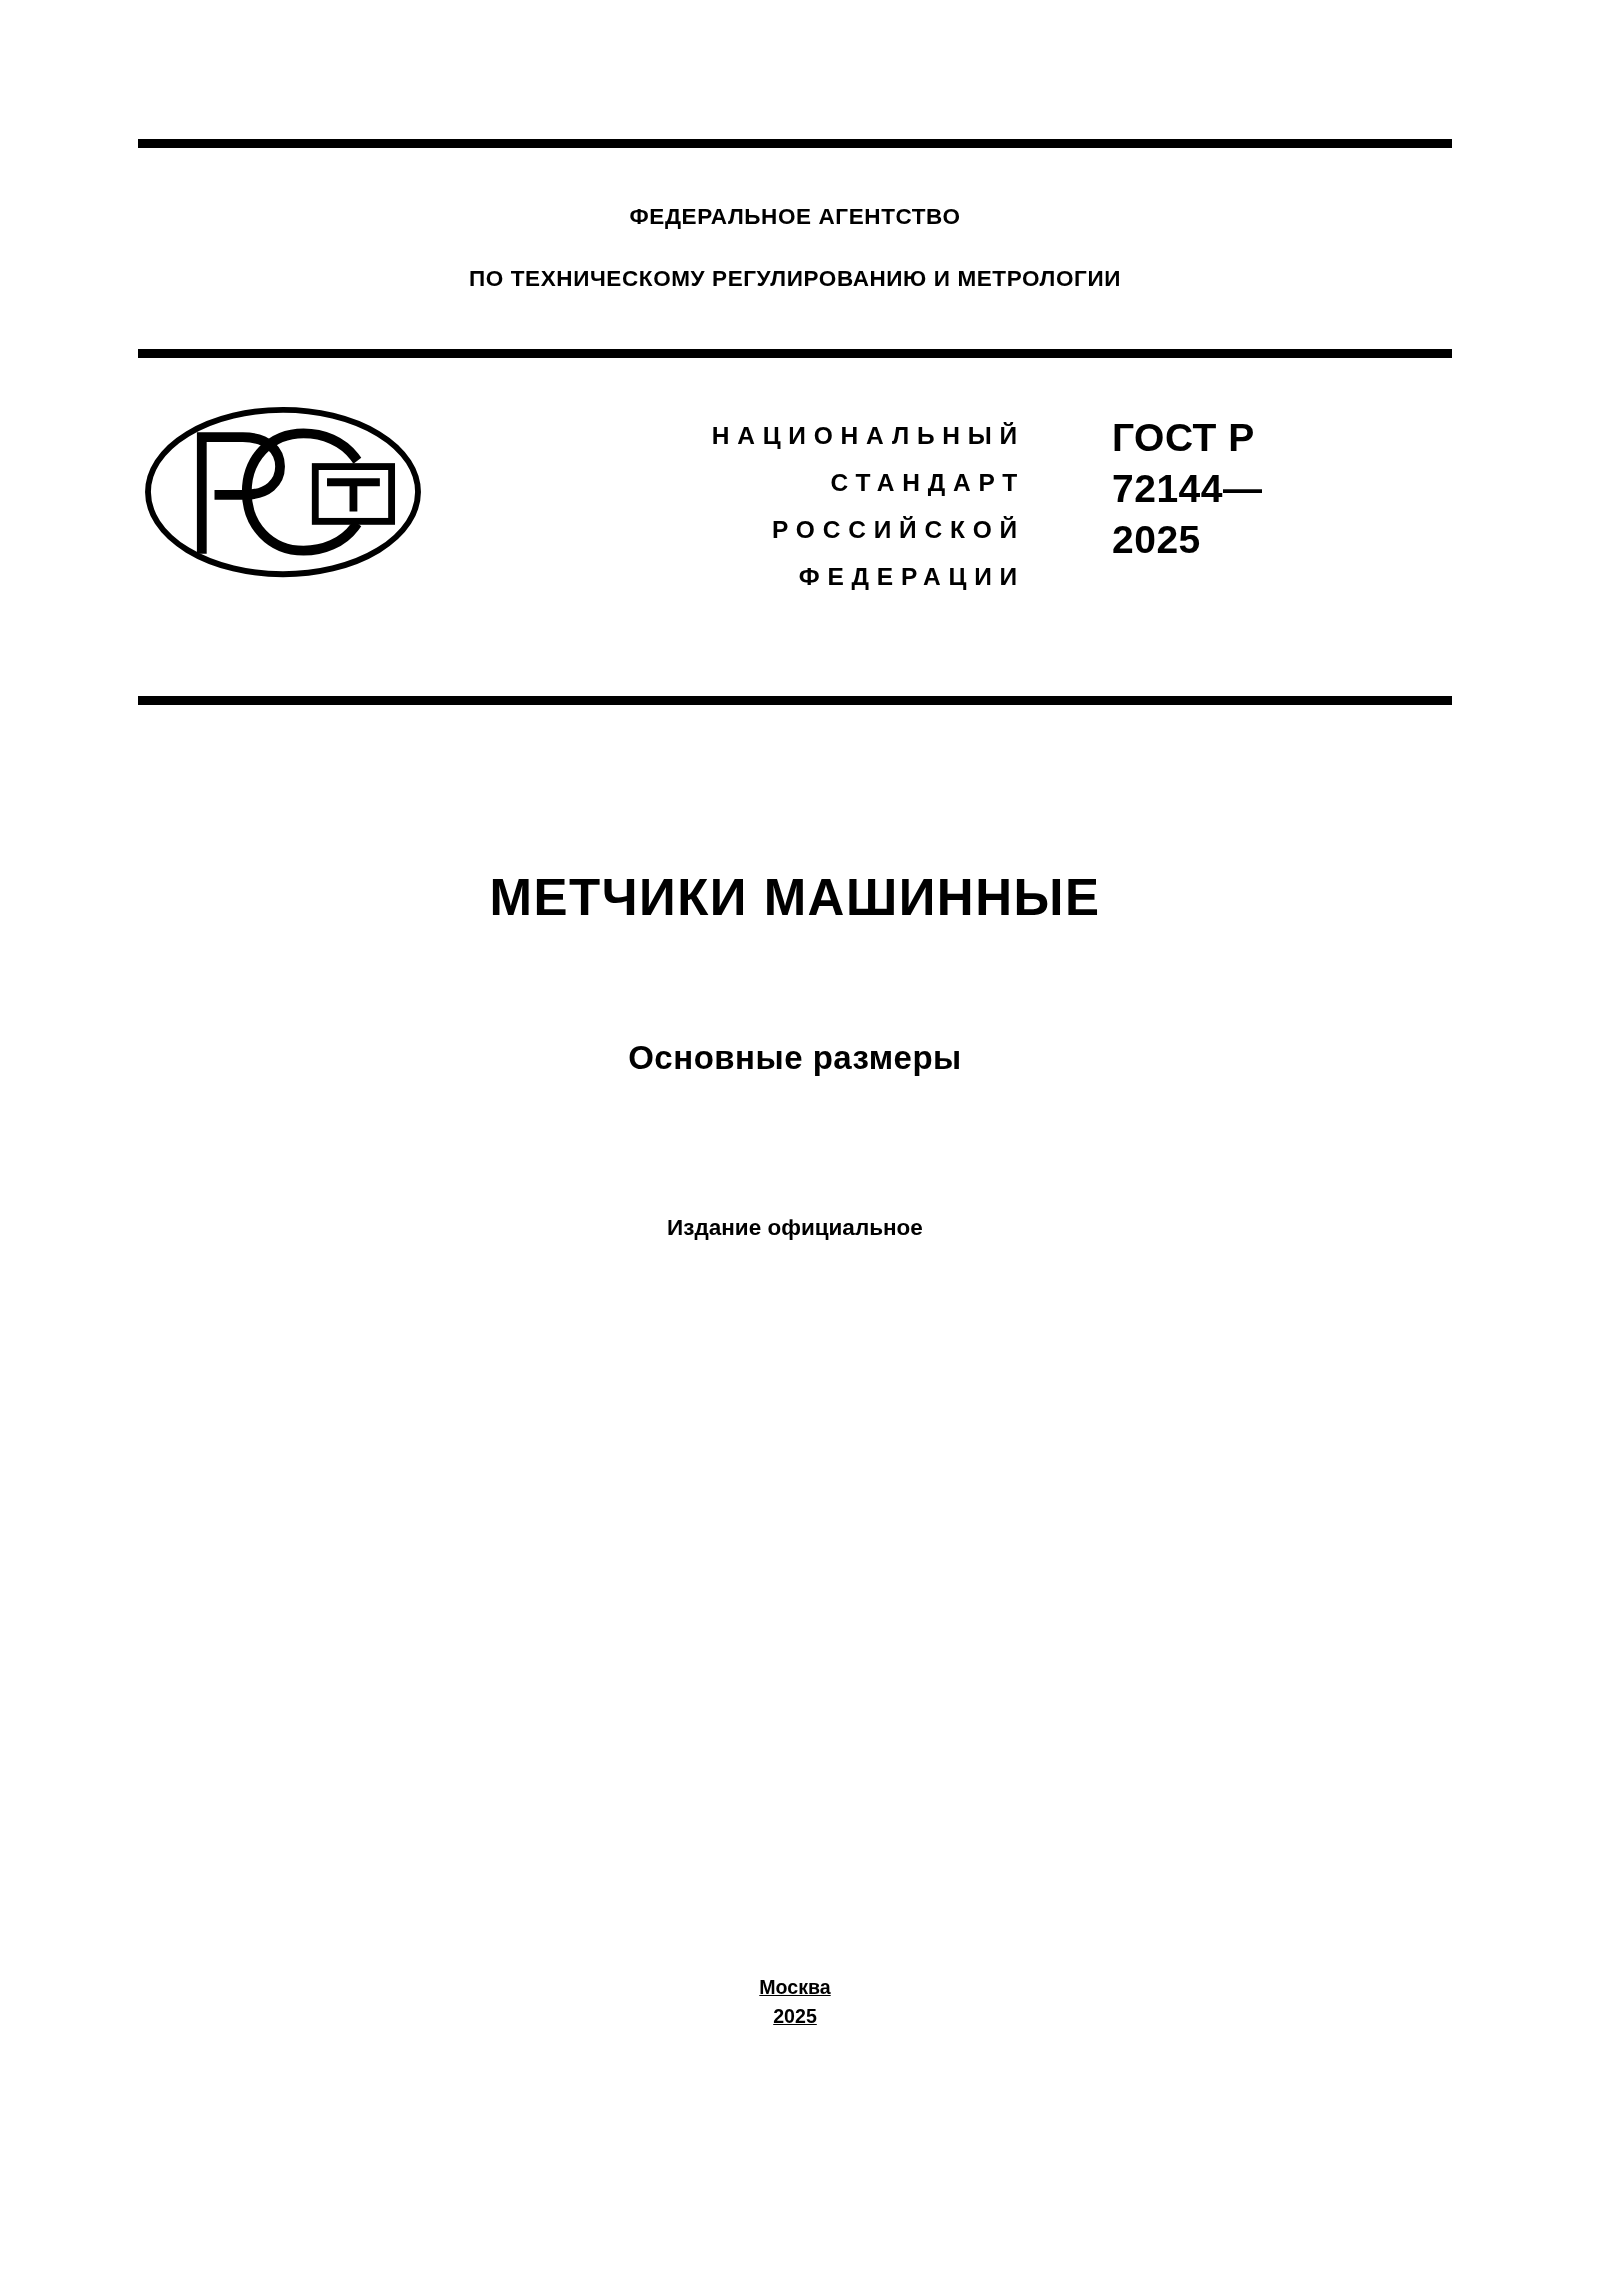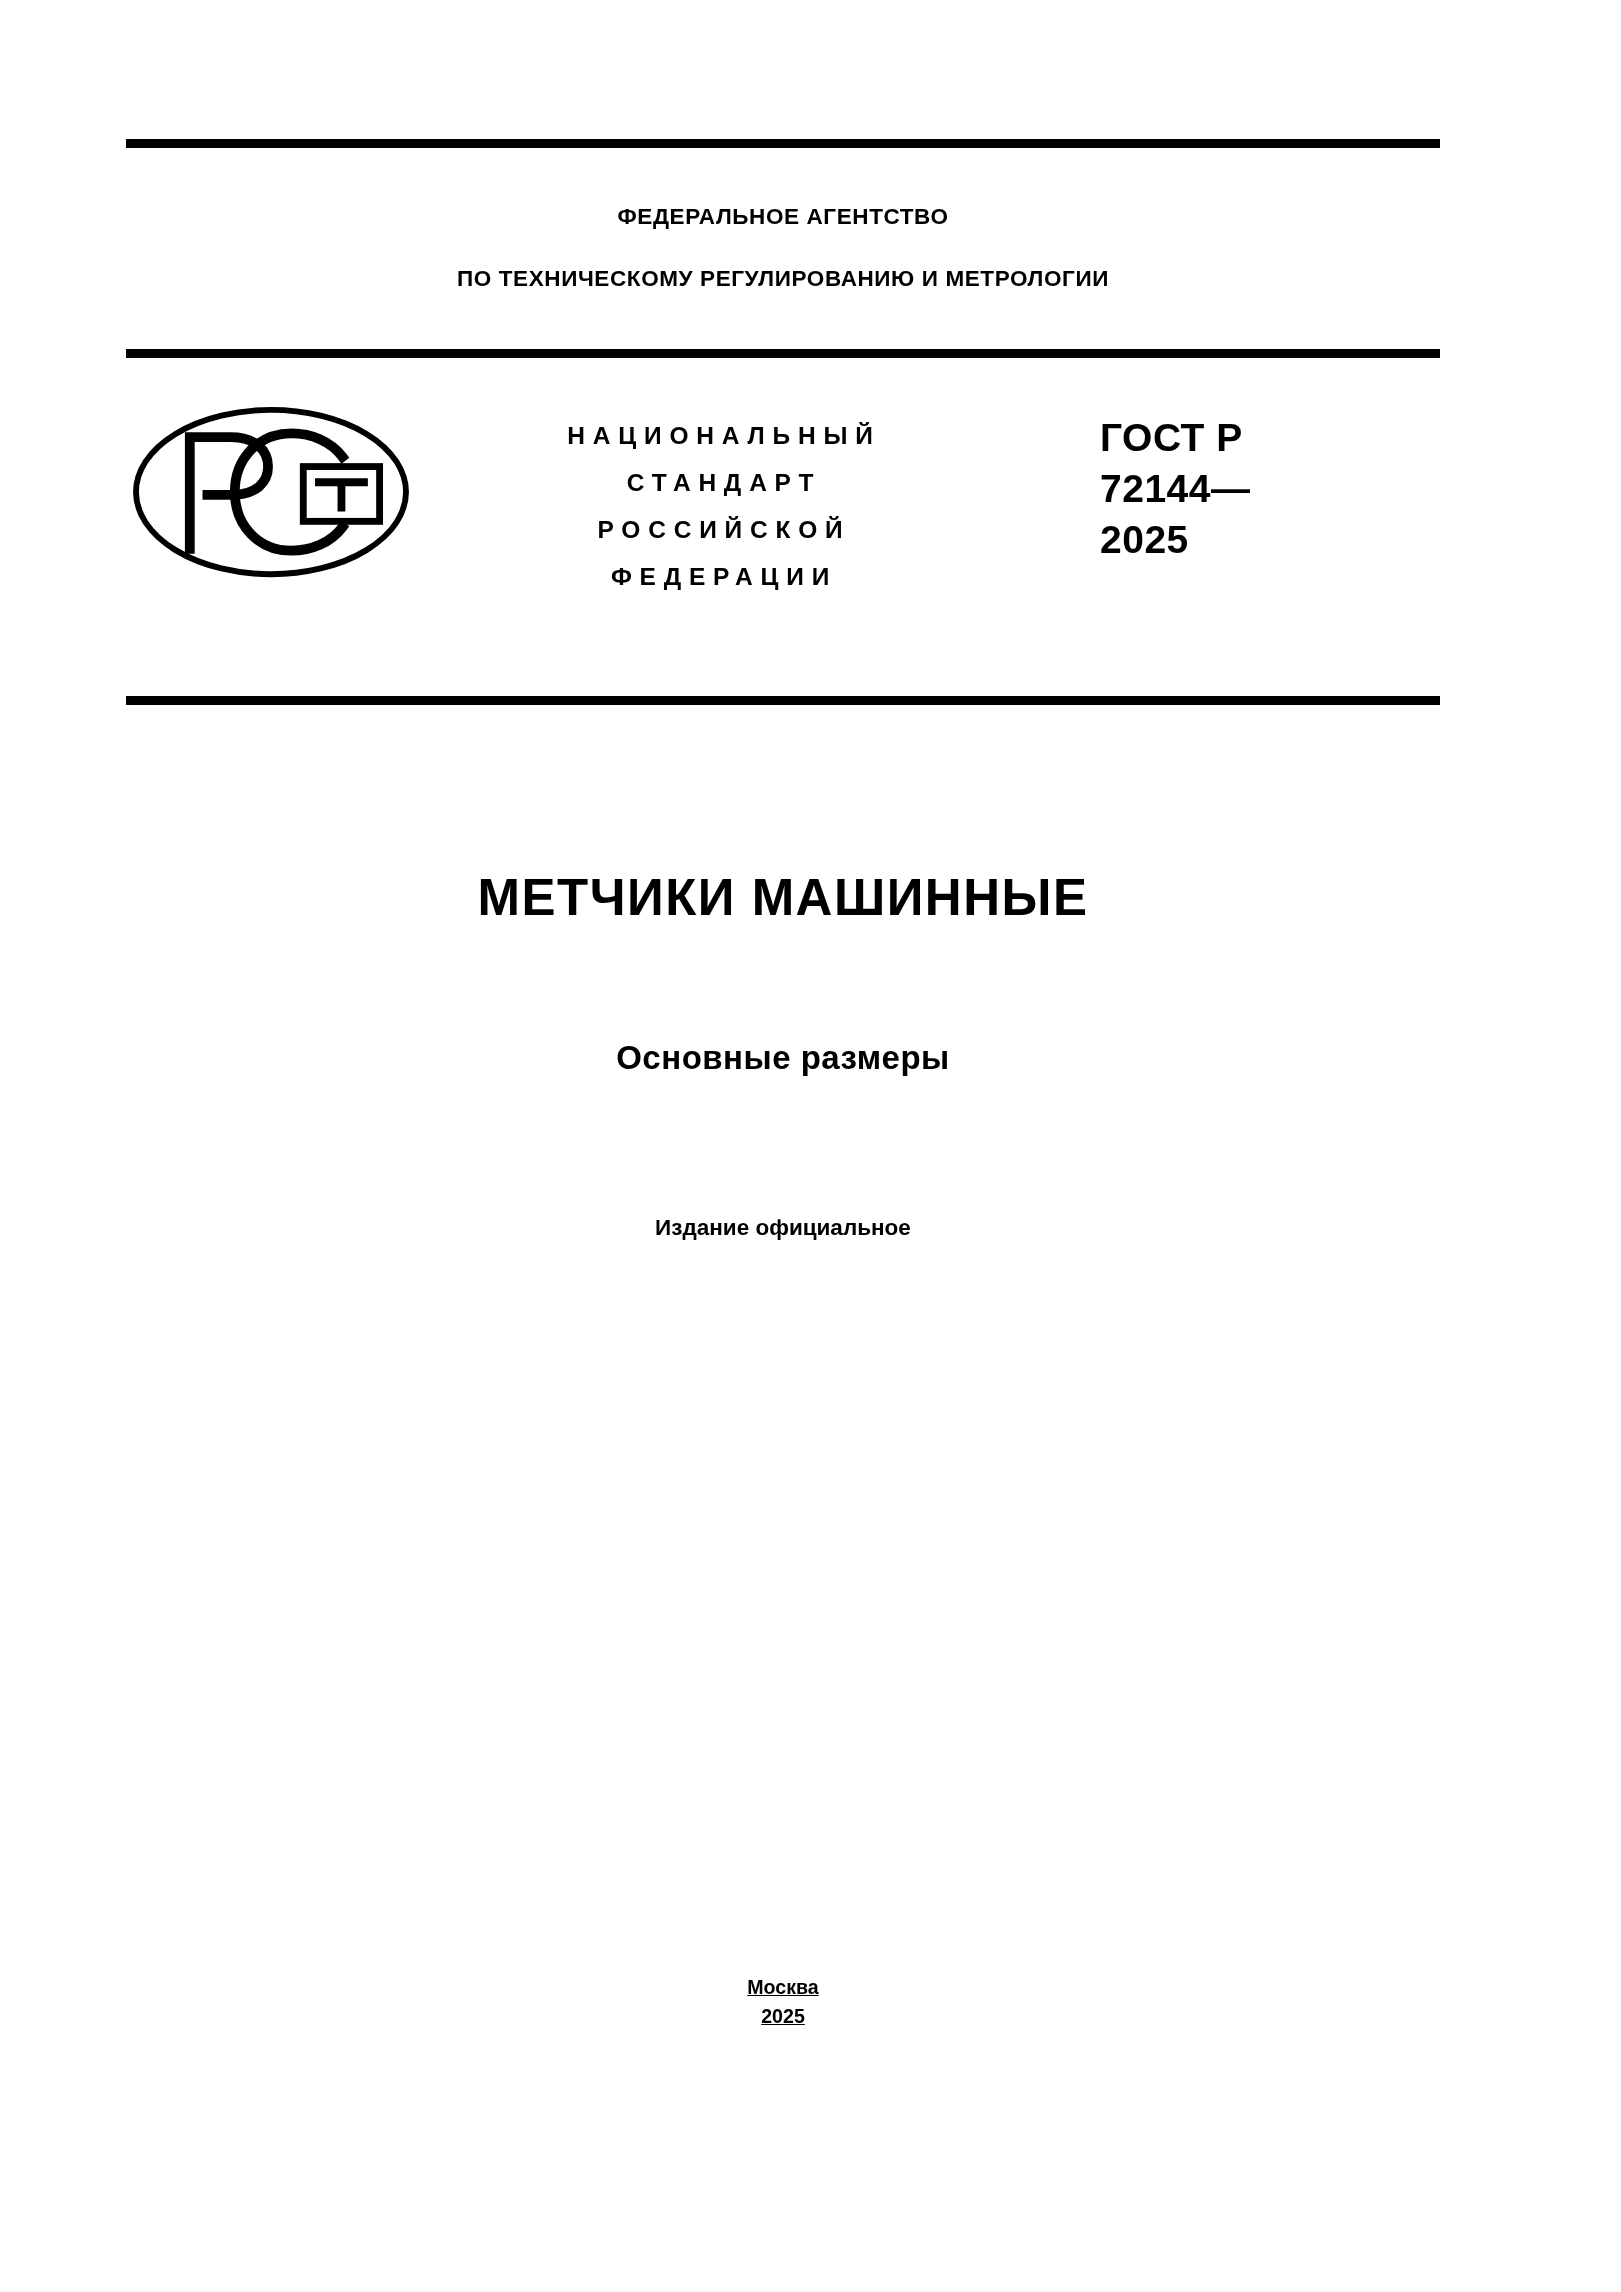--- a/index.html
+++ b/index.html
@@ -10,21 +10,21 @@
   body {
     width: 1621px;
     height: 2293px;
     font-family: "Liberation Sans", sans-serif;
     color: #000000;
     position: relative;
     overflow: hidden;
   }
   .page {
     position: absolute;
-    top: 0; left: 4px;
+    top: 0; left: 16px;
     width: 1420px;
     height: 2293px;
   }
 
   
   .rule {
     position: absolute;
     left: 122px;
     width: 1314px;
     background: #000;
@@ -63,21 +63,21 @@
     position: absolute;
     left: 431px;
     top: 412px;
     width: 578px;
     text-align: center;
     font-size: 24.5px;
     font-weight: bold;
     letter-spacing: 7.8px;
     line-height: 47px;
   }
-  .nat-std div { white-space: nowrap; }
+  .nat-std div { white-space: nowrap; text-align: right; }
 
   
   .gost-no {
     position: absolute;
     left: 1096px;
     top: 412px;
     width: 343px;
     font-size: 39px;
     font-weight: bold;
     line-height: 51px;

